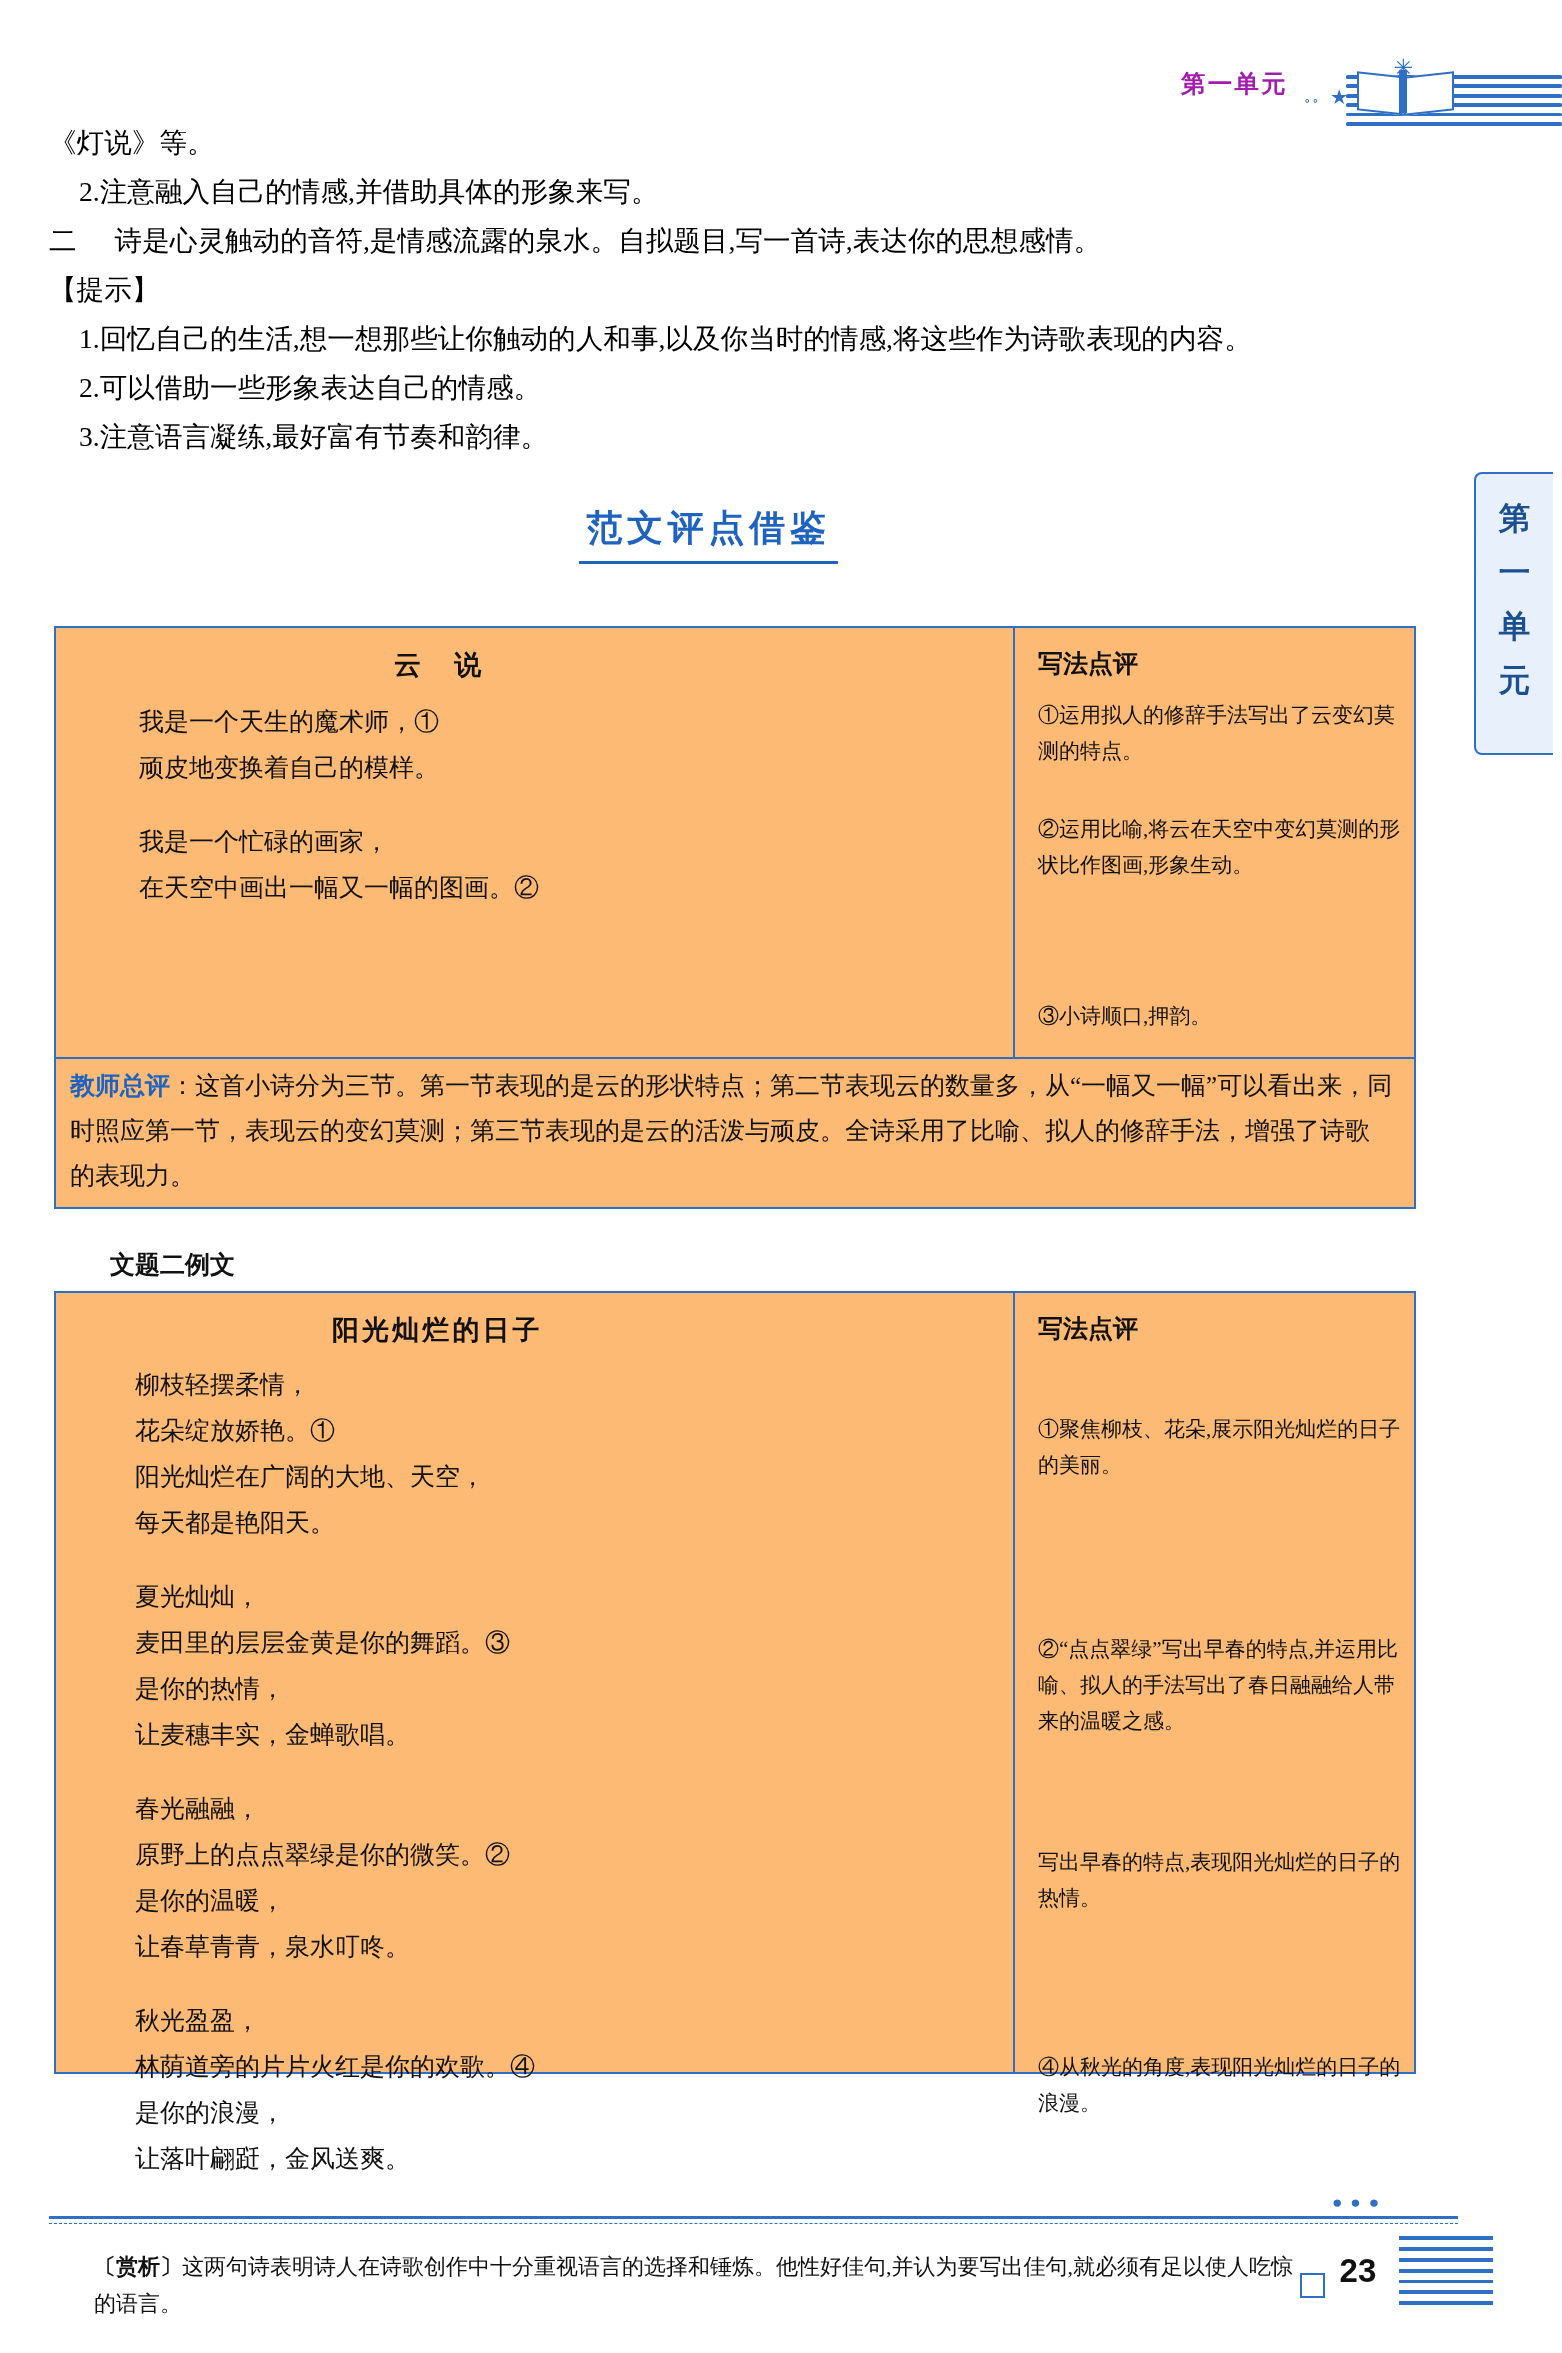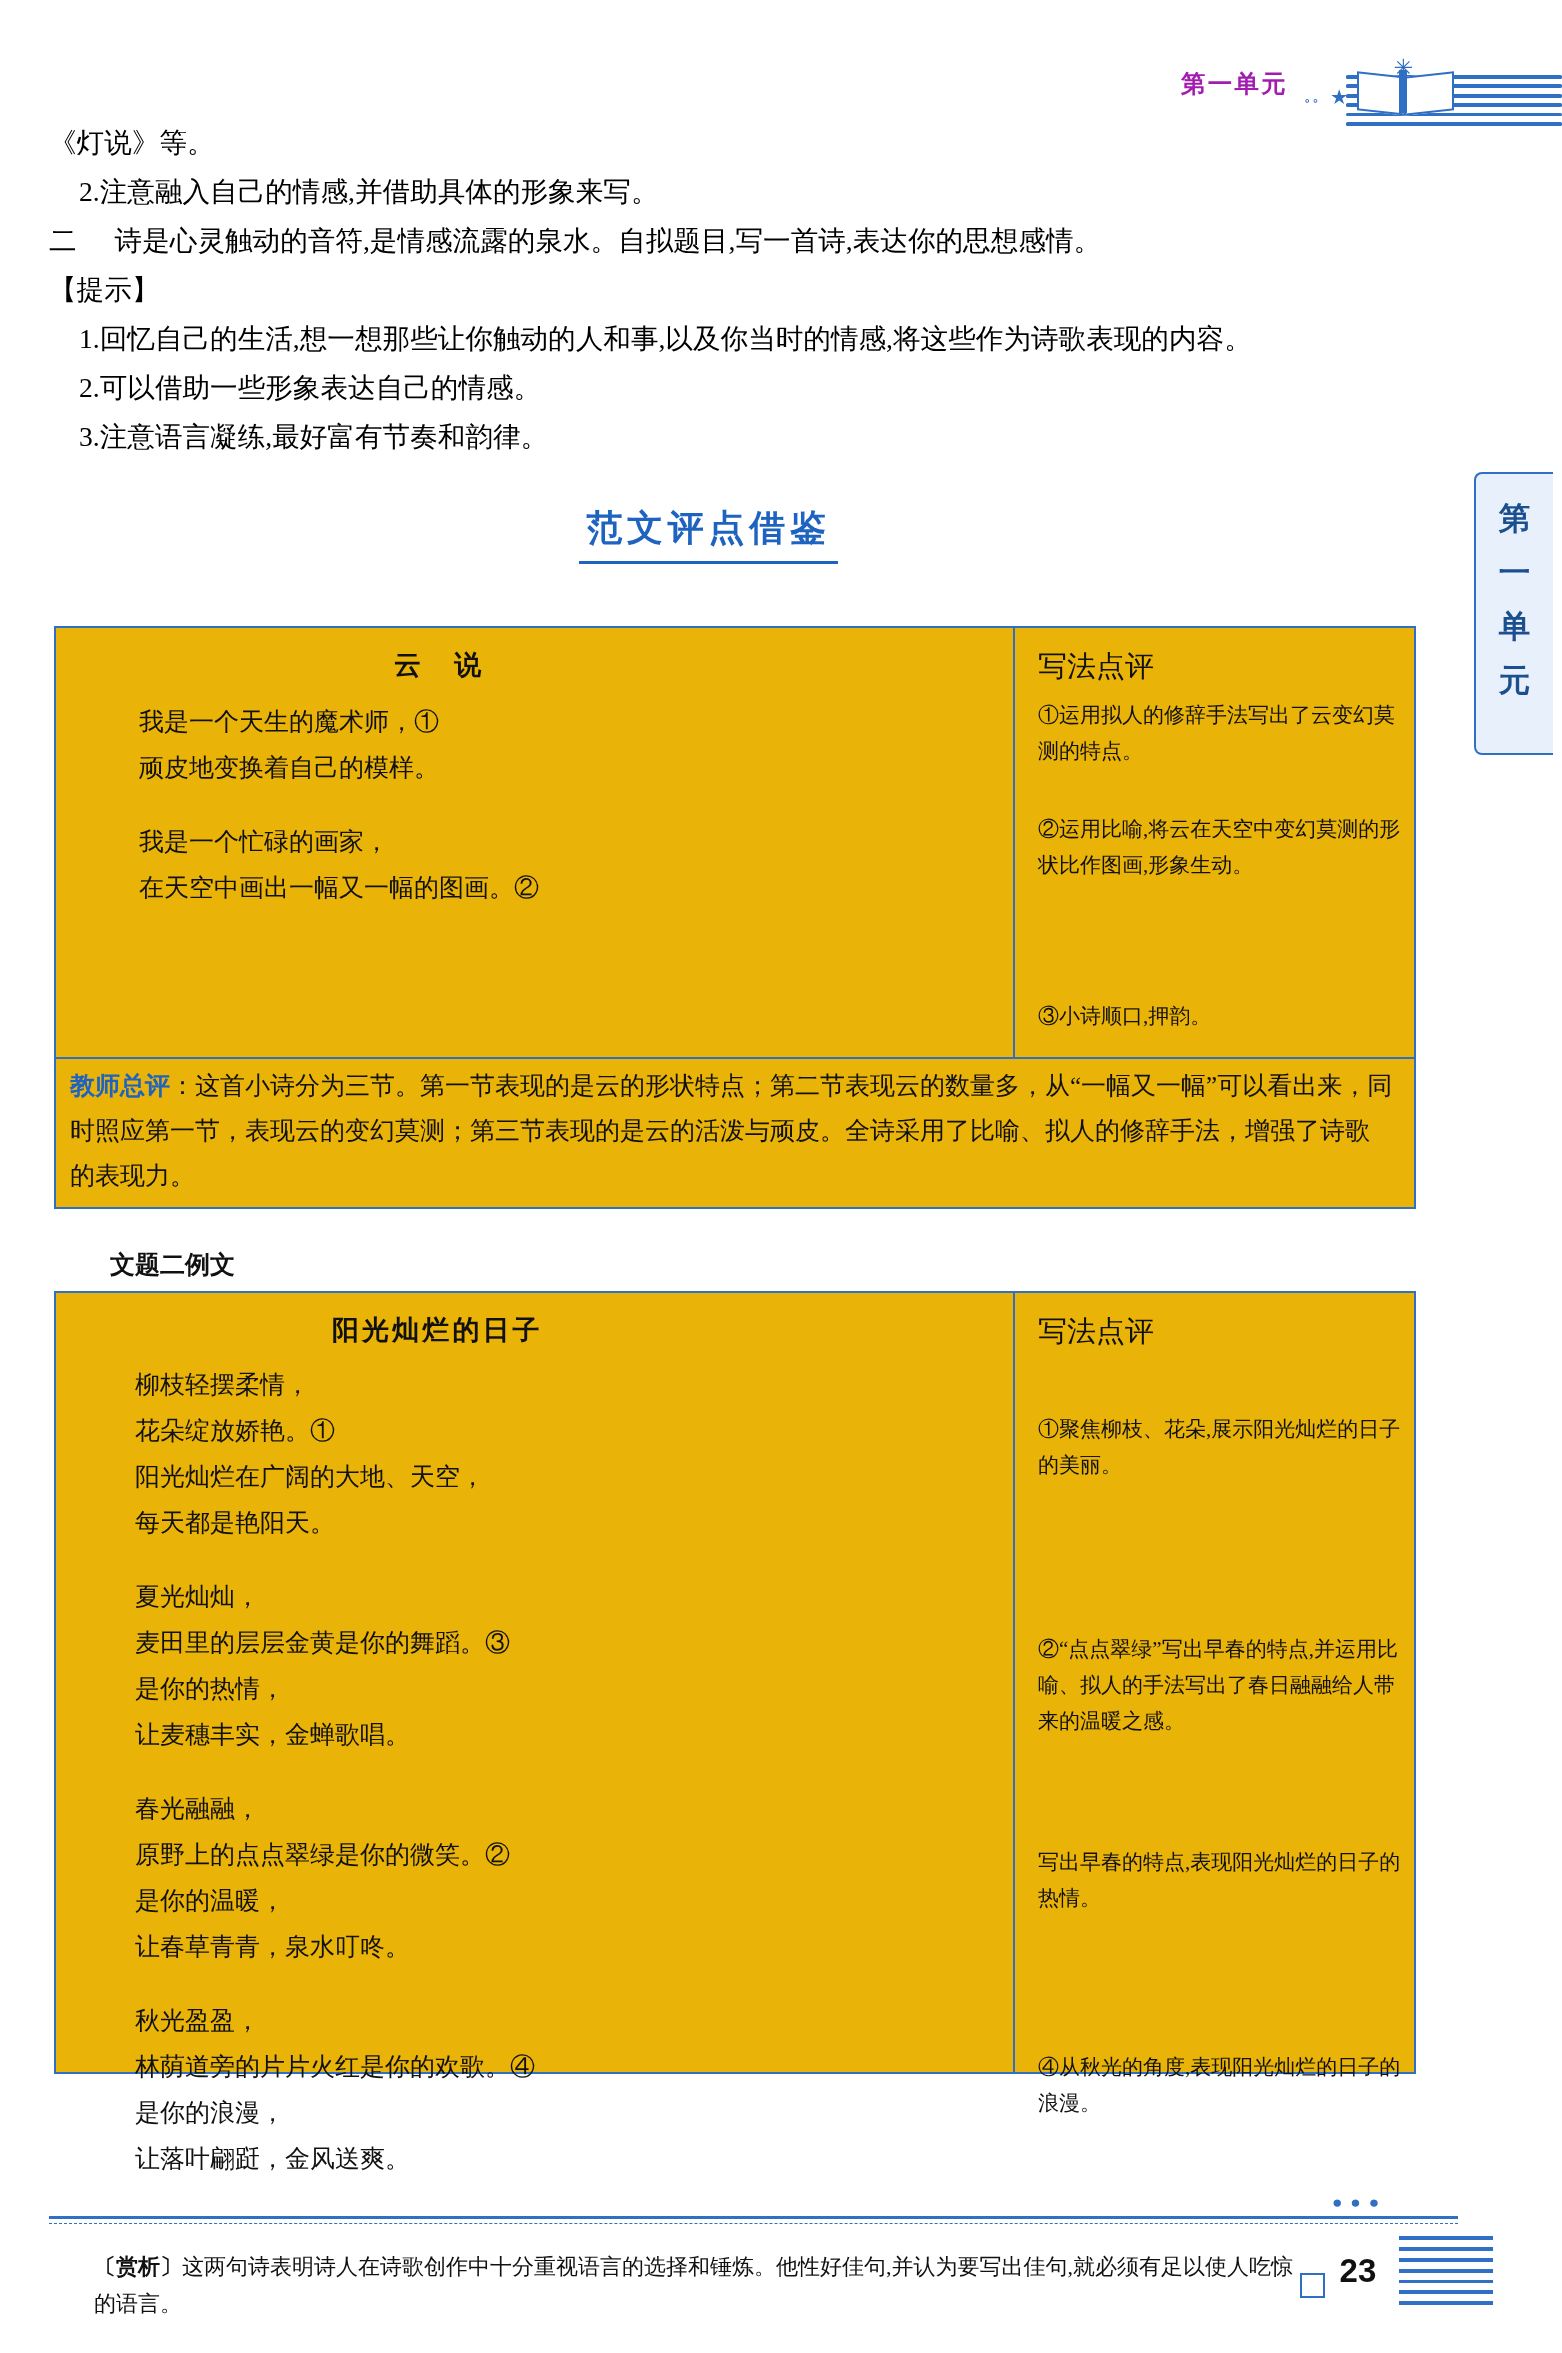--- a/index.html
+++ b/index.html
@@ -173,21 +173,21 @@
     color: #111;
   }
   #label1 { top: 583px; left: 110px; margin-top: 40px; }
   #label2 { top: 1248px; left: 110px; }
 
   
   .tbl {
     position: absolute;
     border: 2.4px solid #2f6fc4;
     box-sizing: border-box;
-    background: #eab308;
+    background: #fdba74;
   }
   #table1 { top: 626px; left: 54px; width: 1362px; height: 583px; }
   #table2 { top: 1291px; left: 54px; width: 1362px; height: 783px; }
 
   .tbl .divider-v {
     position: absolute;
     top: 0;
     bottom: 0;
     width: 2.4px;
     background: #2f6fc4;
@@ -221,22 +221,22 @@
     line-height: 46px;
     color: #111;
   }
   #t1-poem { top: 71px; left: 83px; width: 827px; }
   #t2-poem { top: 69px; left: 79px; width: 834px; }
   .poem-body .stanza { margin: 0 0 28px 0; }
   .poem-body .line { white-space: pre; }
 
   .cmt-head {
     position: absolute;
-    font-size: 29px;
-    font-weight: 400;
+    font-size: 25px;
+    font-weight: 700;
     font-family: "Liberation Sans", sans-serif;
     color: #111;
   }
   #t1-cmt-head { top: 19px; left: 982px; }
   #t2-cmt-head { top: 19px; left: 982px; }
 
   .cmt {
     position: absolute;
     font-size: 21px;
     line-height: 36px;

